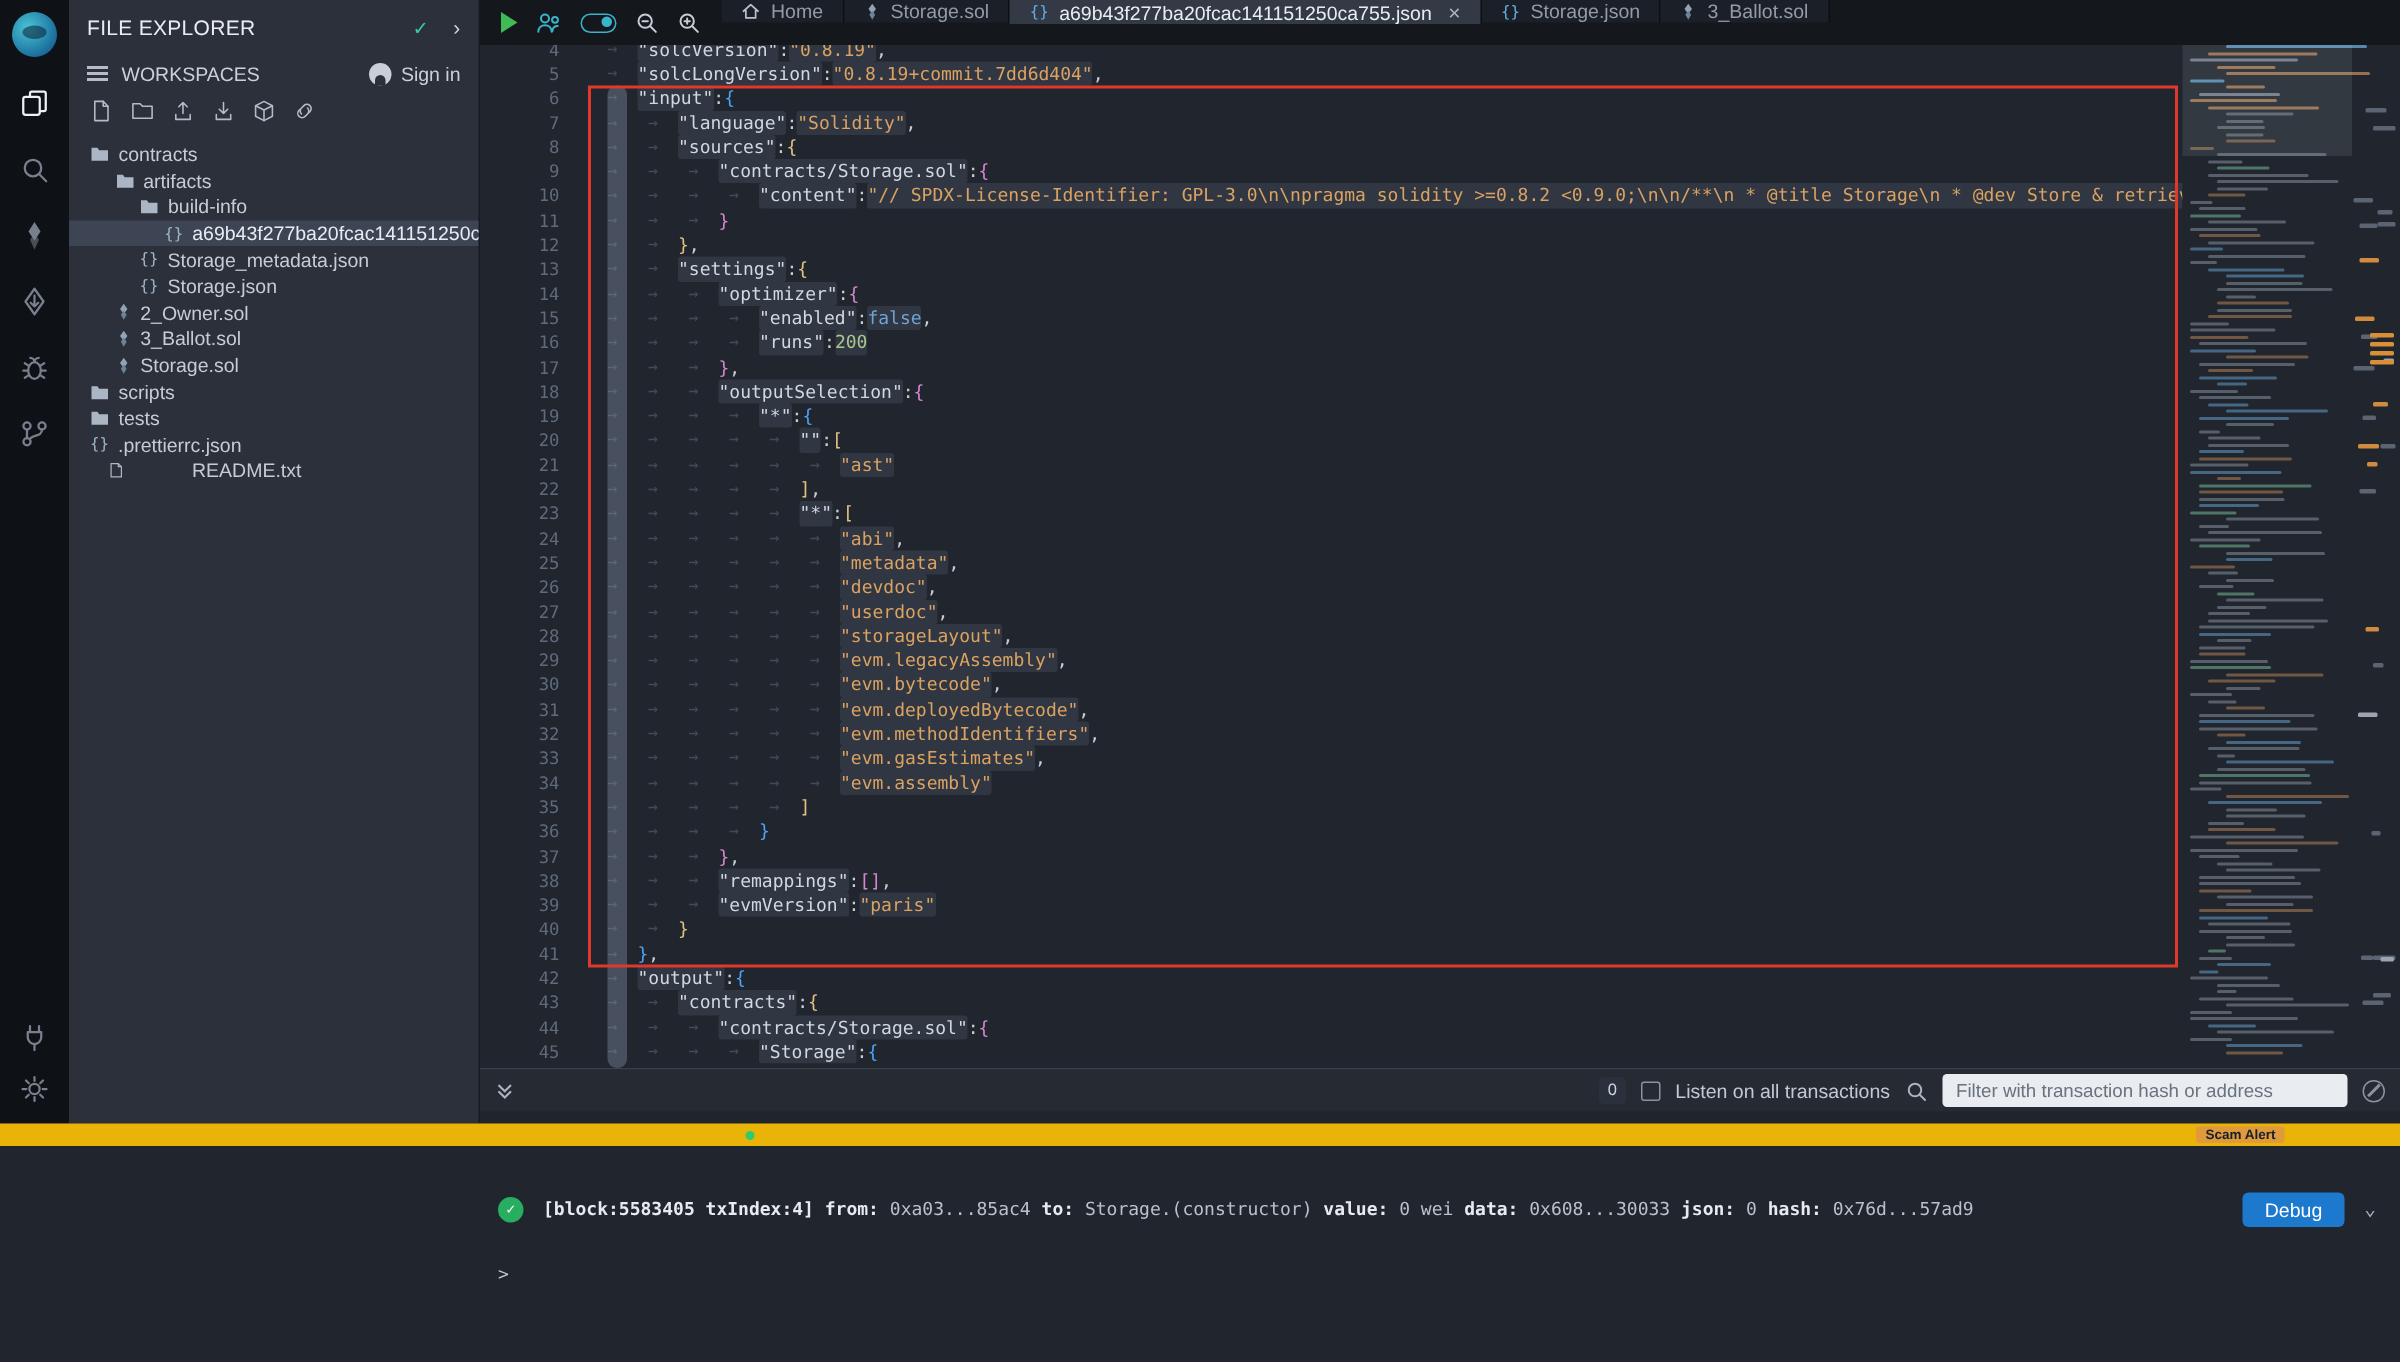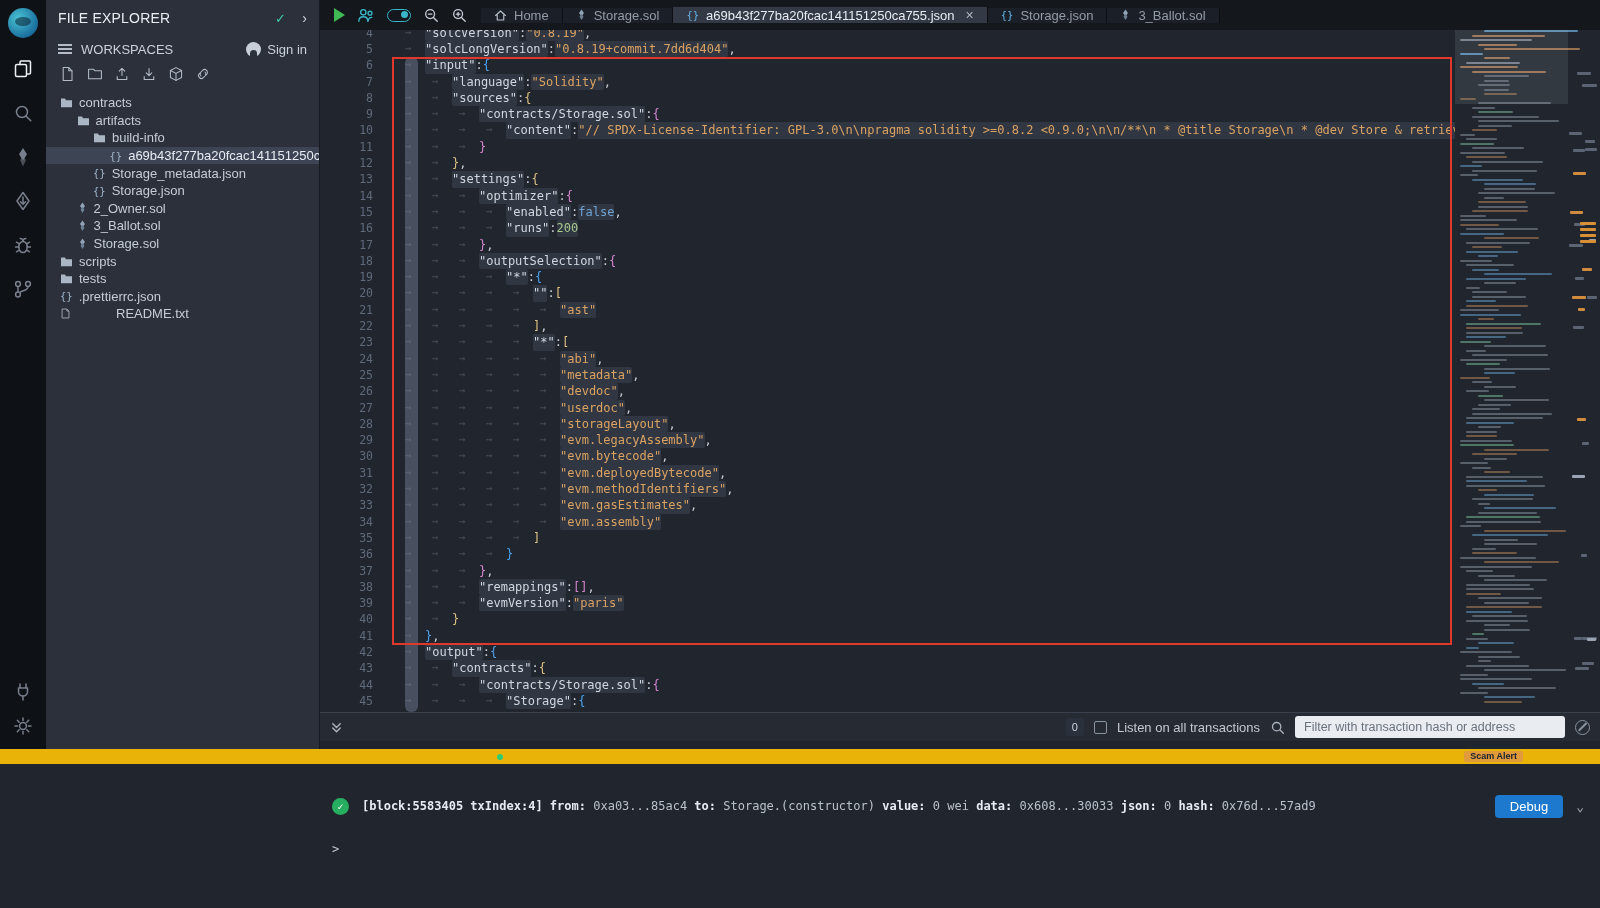--- a/index.html
+++ b/index.html
@@ -42,21 +42,21 @@
   
   .main{position:absolute;left:320px;top:0;right:0;bottom:15px}
   .topbar{position:absolute;left:0;right:0;top:0;height:30px;background:#14171c;display:flex;align-items:stretch;z-index:4}
   .controls{display:flex;align-items:center;gap:12px;padding:0 14px;flex:none}
   .play{width:0;height:0;border-left:11px solid #3fba54;border-top:7px solid transparent;border-bottom:7px solid transparent;cursor:pointer}
   .ctl{color:#39b5c9;cursor:pointer;display:flex;align-items:center}
   .ctl svg{stroke:currentColor;fill:none;stroke-width:1.5;stroke-linecap:round}
   .toggle{width:24px;height:13px;border:1.5px solid #39b5c9;border-radius:8px;position:relative;cursor:pointer}
   .toggle:after{content:"";position:absolute;right:2px;top:1.8px;width:7px;height:7px;border-radius:50%;background:#39b5c9}
   .zoom{color:#c6ccd6}
-  .tabs{display:flex;align-items:center;overflow:hidden}
+  .tabs{display:flex;align-items:flex-start;overflow:hidden}
   .tab{display:flex;align-items:center;gap:7px;padding:0 13px;font-size:13px;color:#949ba7;background:#1b2028;border-right:1px solid #0c0e12;cursor:pointer;white-space:nowrap}
   .tab.active{background:#333945;color:#e8ecf2}
   .tab .x{margin-left:4px;color:#aeb5c0;font-size:14px}
   .tab-json{font-family:"DejaVu Sans Mono",monospace;font-size:10.5px;color:#64aee4}
 
   
   .editor{position:absolute;left:0;right:0;top:30px;height:682px;background:#21262e;overflow:hidden}
   .gutter-band{position:absolute;left:85px;top:27px;width:13px;bottom:0;background:#4d5565;border-radius:6px;opacity:.9}
   .lines{position:absolute;left:0;top:-5.3px;width:1135px;overflow:hidden}
   .line{height:16.3px;line-height:16.3px;white-space:nowrap;display:flex;font-family:"DejaVu Sans Mono",monospace;font-size:12px}
@@ -281,21 +281,21 @@
             <svg width="13" height="11" viewBox="0 0 16 14" style="flex:none">
               <path d="M1 2h5l1.5 2H15v9H1z" fill="#aab6c4"></path>
             </svg>
           </span>
           <span>tests</span>
         </div>
         <div class="trow" style="padding-left: 14px;">
           <span class="tree-json">{}</span>
           <span>.prettierrc.json</span>
         </div>
-        <div class="trow" style="padding-left: 14px; gap: 45px;">
+        <div class="trow" style="padding-left: 26px; gap: 45px;">
           <span style="display:flex">
             <svg width="11" height="13" viewBox="0 0 16 16" style="flex:none">
               <path d="M3 1.5h7l3 3v10H3z" fill="none" stroke="#aeb6c2" stroke-width="1.2"></path>
               <path d="M10 1.5v3h3" fill="none" stroke="#aeb6c2" stroke-width="1.2"></path>
             </svg>
           </span>
           <span>README.txt</span>
         </div>
       </div>
   </div>

